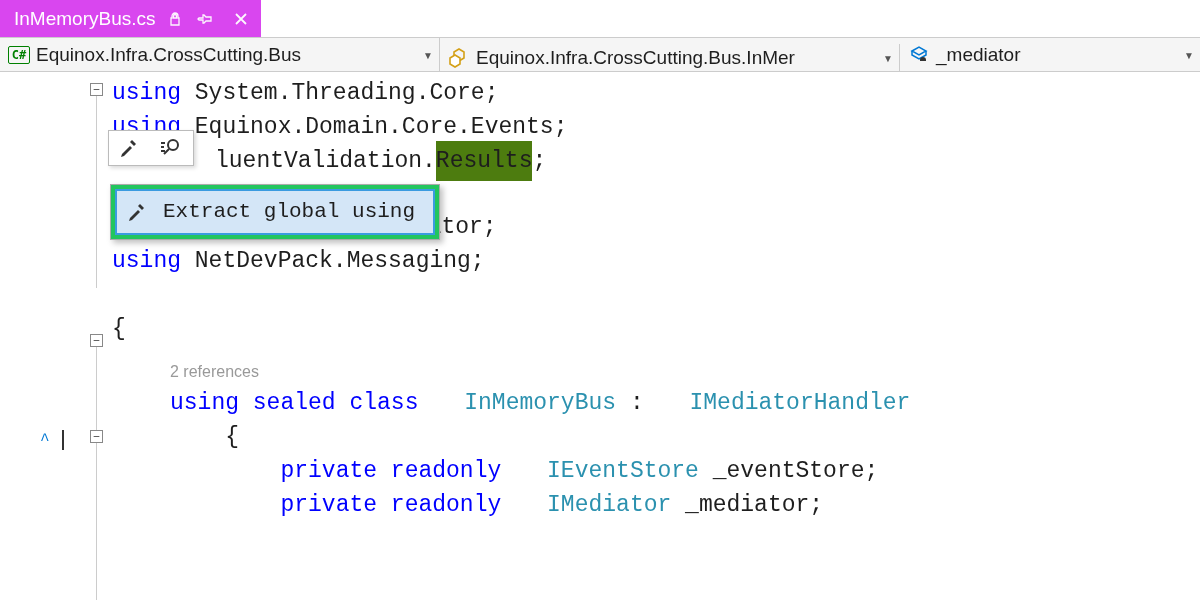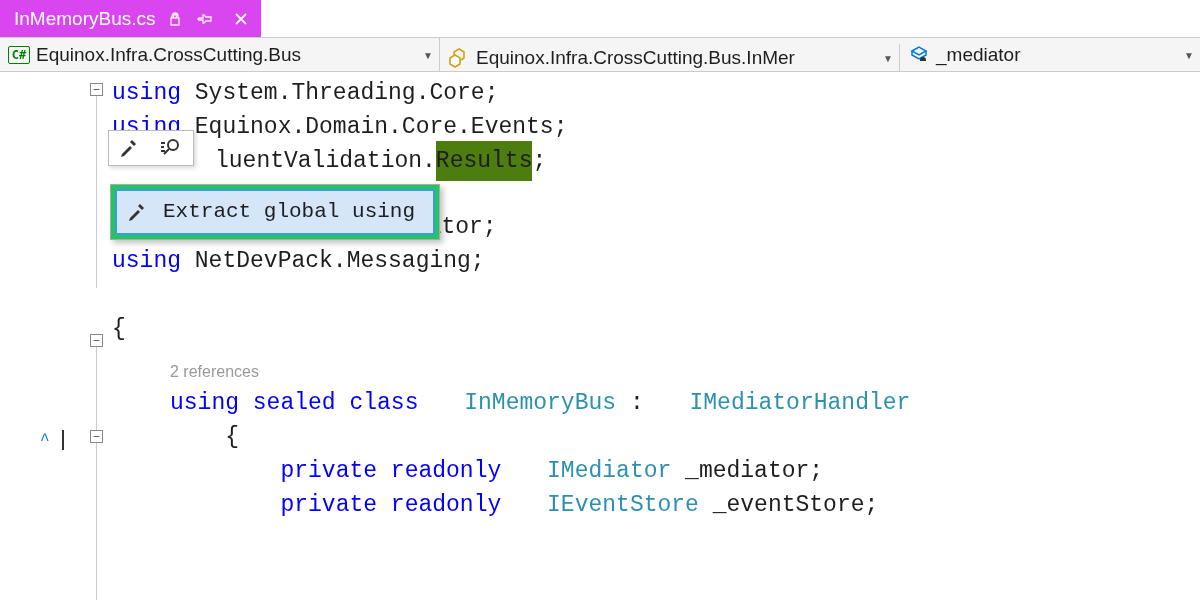--- a/index.html
+++ b/index.html
@@ -233,22 +233,22 @@
   <div class="code-line"><span class="kw">using</span><span class="txt"> Equinox.Domain.Core.Events;</span></div>
   <div class="code-line" style="padding-left:215px"><span class="txt">luentValidation.</span><span class="txt highlight">Results</span><span class="txt">;</span></div>
   <div class="code-line" style="height:32px"></div>
   <div class="code-line" style="padding-left:400px"><span class="txt">diator;</span></div>
   <div class="code-line"><span class="kw">using</span><span class="txt"> NetDevPack.Messaging;</span></div>
   <div class="code-line"></div>
   <div class="code-line"><span class="brace">{</span></div>
   <div class="codelens">2 references</div>
   <div class="code-line" style="padding-left:170px"><span class="kw">using sealed class </span><span class="type">InMemoryBus</span><span class="txt"> : </span><span class="type">IMediatorHandler</span></div>
   <div class="code-line" style="padding-left:170px"><span class="brace">    {</span></div>
+  <div class="code-line" style="padding-left:170px"><span class="kw">        private readonly </span><span class="type">IEventStore</span><span class="txt"> _eventStore;</span></div>
   <div class="code-line" style="padding-left:170px"><span class="kw">        private readonly </span><span class="type">IMediator</span><span class="txt"> _mediator;</span></div>
-  <div class="code-line" style="padding-left:170px"><span class="kw">        private readonly </span><span class="type">IEventStore</span><span class="txt"> _eventStore;</span></div>
 
   <div class="smart-tag">
     <span class="hammer">
       <svg width="22" height="22" viewBox="0 0 22 22">
           <path d="M13 3l4 4-2 2-4-4zM11 9L3 17l-1 3 3-1 8-8z" fill="#333"></path>
         </svg>
     </span>
     <span class="find">
       <svg width="24" height="22" viewBox="0 0 24 22">
           <circle cx="14" cy="8" r="5" fill="none" stroke="#333" stroke-width="2"></circle>

